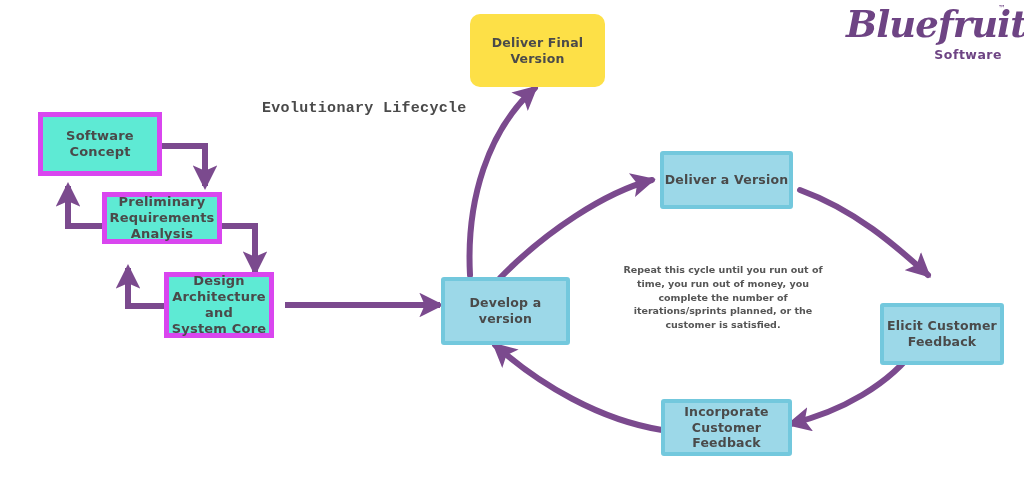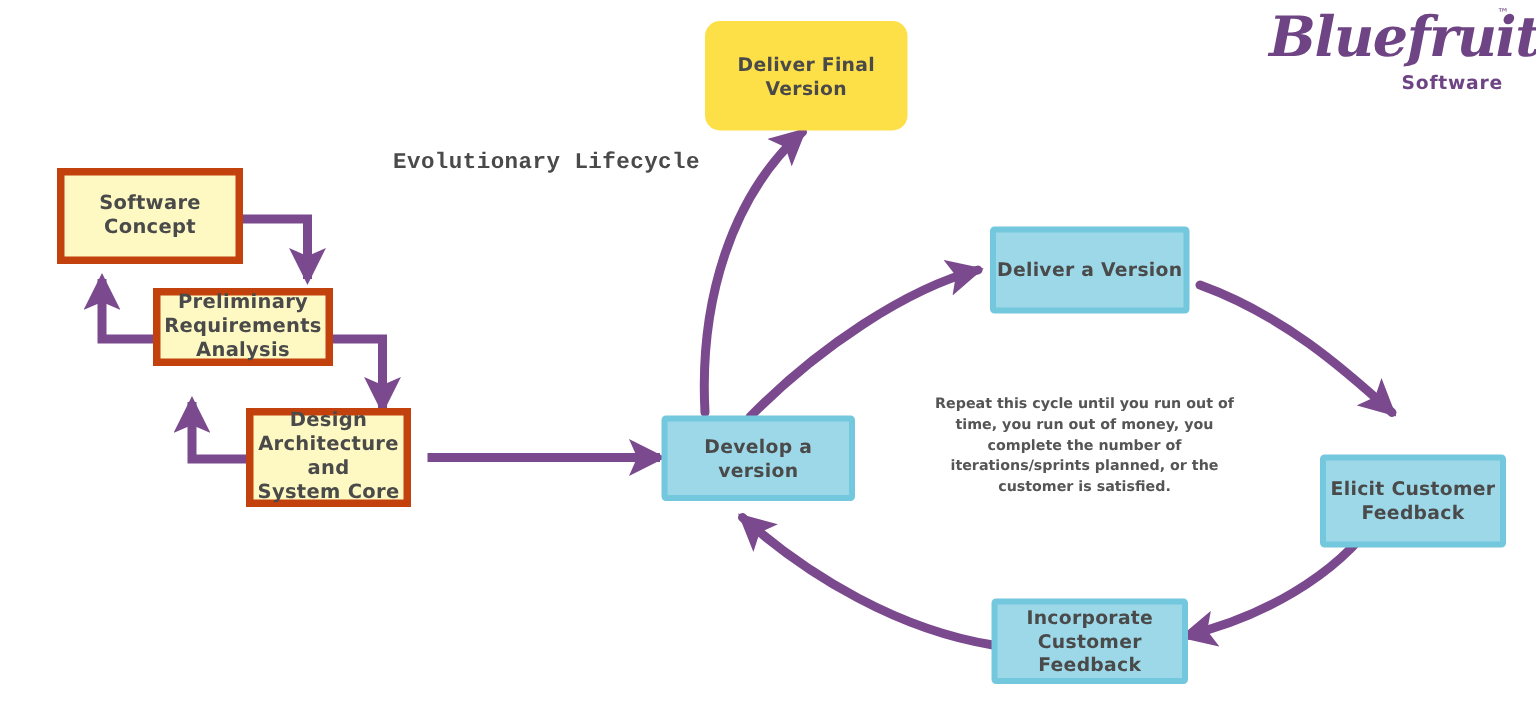--- a/index.html
+++ b/index.html
@@ -27,22 +27,22 @@
     align-items: center;
     justify-content: center;
     text-align: center;
     color: #4a4a4a;
     font-weight: bold;
     letter-spacing: 0.2px;
     line-height: 1.25;
     z-index: 3;
   }
   .node-white {
-    background: #fef9c3;
-    border: 5px solid #c2410c;
+    background: #5eead4;
+    border: 5px solid #d946ef;
     font-size: 13px;
   }
   .node-cyan {
     background: #9cd8e8;
     border: 4px solid #73c8dd;
     border-radius: 3px;
     font-size: 12.5px;
   }
   .node-green {
     background: #fde047;
@@ -156,21 +156,21 @@
 Requirements
 Analysis</span>
   </div>
 
   <div class="node node-white" style="left:164px; top:272px; width:110px; height:66px; white-space:pre-line;">
     <span>Design Architecture
 and
 System Core</span>
   </div>
 
-  <div class="node node-cyan" style="left:441px; top:277px; width:129px; height:57px;">
+  <div class="node node-cyan" style="left:441px; top:277px; width:129px; height:68px;">
     <span>Develop a version</span>
   </div>
 
   <div class="node node-cyan" style="left:660px; top:151px; width:133px; height:58px;">
     <span>Deliver a Version</span>
   </div>
 
   <div class="node node-cyan" style="left:880px; top:277px; width:124px; height:62px; white-space:pre-line;margin-top:26px;">
     <span>Elicit Customer
 Feedback</span>

